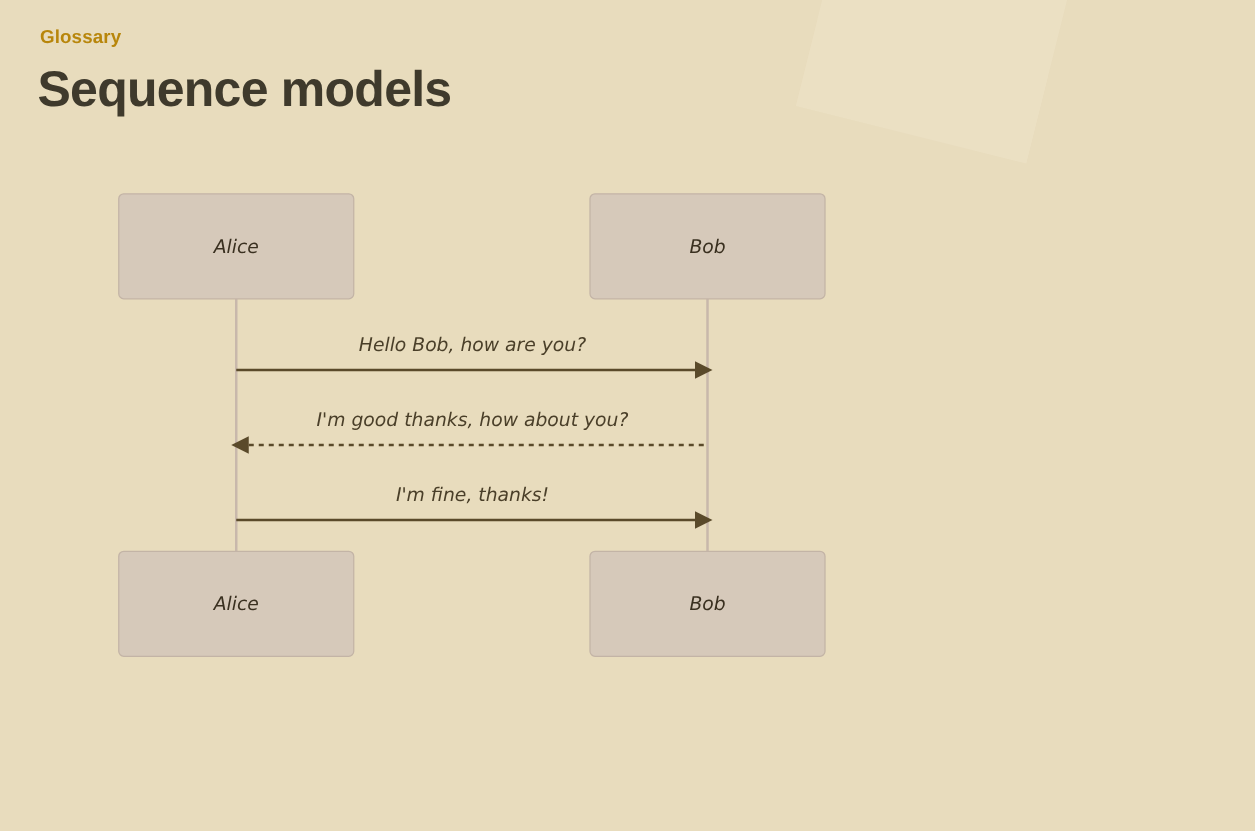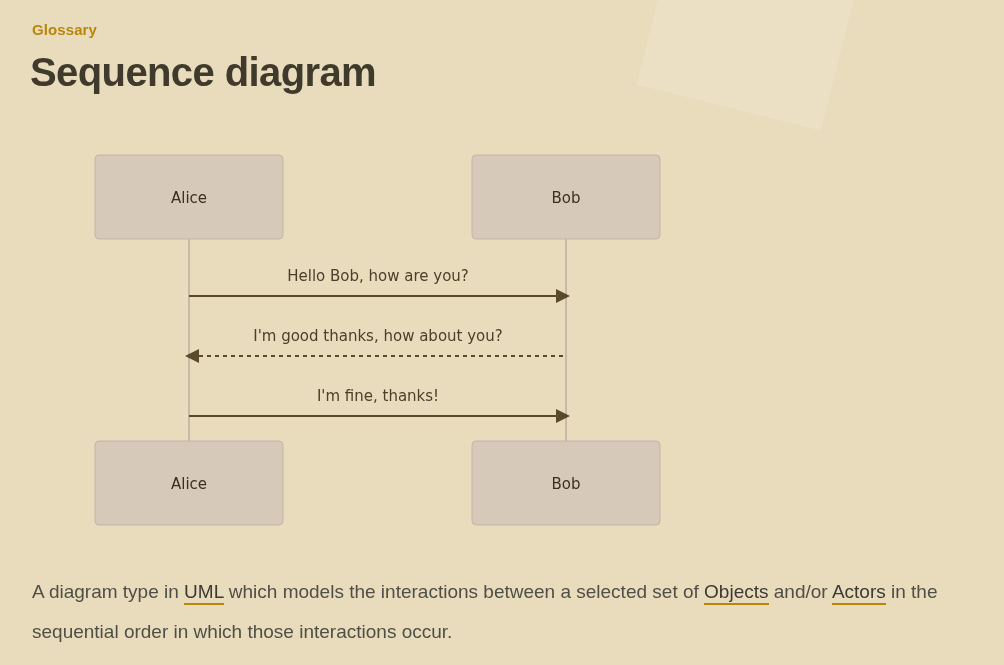--- a/index.html
+++ b/index.html
@@ -53,20 +53,21 @@
     letter-spacing: -0.6px;
   }
 
   
   .diagram {
     position: absolute;
     left: 0;
     top: 130px;
     width: 1004px;
     height: 415px;
+    font-style: italic;
   }
   .diagram svg { display: block; }
 
   .part-box {
     fill: #d6c9ba;
     stroke: #c3b4a6;
     stroke-width: 1;
   }
   .part-label {
     font-family: "DejaVu Sans", sans-serif;
@@ -116,21 +117,21 @@
 </style>
 </head>
 <body>
 
 <div class="page">
 
   <div class="corner-wash"></div>
 
   <div class="eyebrow">Glossary</div>
 
-  <h1 class="page-title">Sequence diagram</h1>
+  <h1 class="page-title">Sequence models</h1>
 
   <div class="diagram">
     <svg width="1004" height="415" viewBox="0 0 1004 415" xmlns="http://www.w3.org/2000/svg">
 
       <line class="lifeline" x1="189" y1="109" x2="189" y2="320"></line>
       <line class="lifeline" x1="566" y1="109" x2="566" y2="320"></line>
 
       <g>
         <rect class="part-box" x="95" y="25" width="188" height="84" rx="4"></rect>
         <text class="part-label" x="189" y="68">Alice</text>
@@ -163,15 +164,14 @@
         <text class="part-label" x="189" y="354">Alice</text>
       </g>
       <g>
         <rect class="part-box" x="472" y="311" width="188" height="84" rx="4"></rect>
         <text class="part-label" x="566" y="354">Bob</text>
       </g>
 
     </svg>
   </div>
 
-  <p class="definition"><span>A diagram type in </span><span class="lnk">UML</span><span> which models the interactions between a selected set of </span><span class="lnk">Objects</span><span> and/or </span><span class="lnk">Actors</span><span> in the sequential order in which those interactions occur.</span></p>
 
 </div>
 
 </body></html>

